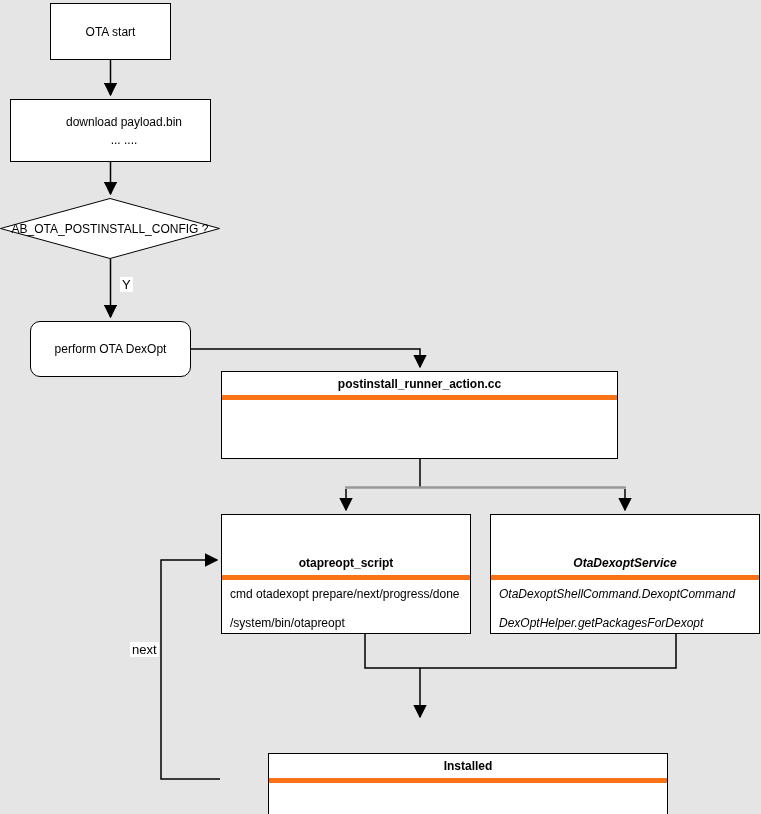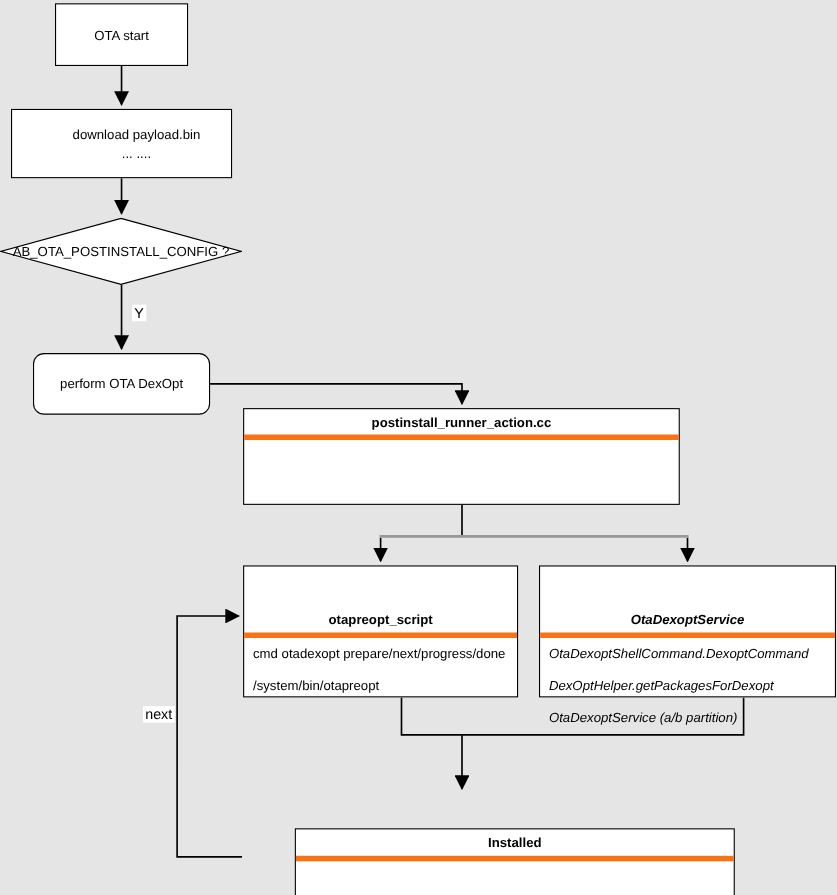--- a/index.html
+++ b/index.html
@@ -142,21 +142,20 @@
       <div class="body-line">cmd otadexopt prepare/next/progress/done</div>
       <div class="body-line">/system/bin/otapreopt</div>
     </div>
   </div>
 
   <div class="node titled-node box-service">
     <div class="node-header">OtaDexoptService</div>
     <div class="node-body">
       <div class="body-line">OtaDexoptShellCommand.DexoptCommand</div>
       <div class="body-line">DexOptHelper.getPackagesForDexopt</div>
-      <div class="body-line">OtaDexoptService (a/b partition)</div>
     </div>
   </div>
 
   <div class="edge-label label-next">next</div>
 
   <div class="node titled-node box-installed">
     <div class="node-header">Installed</div>
   </div>
 
 </div>

